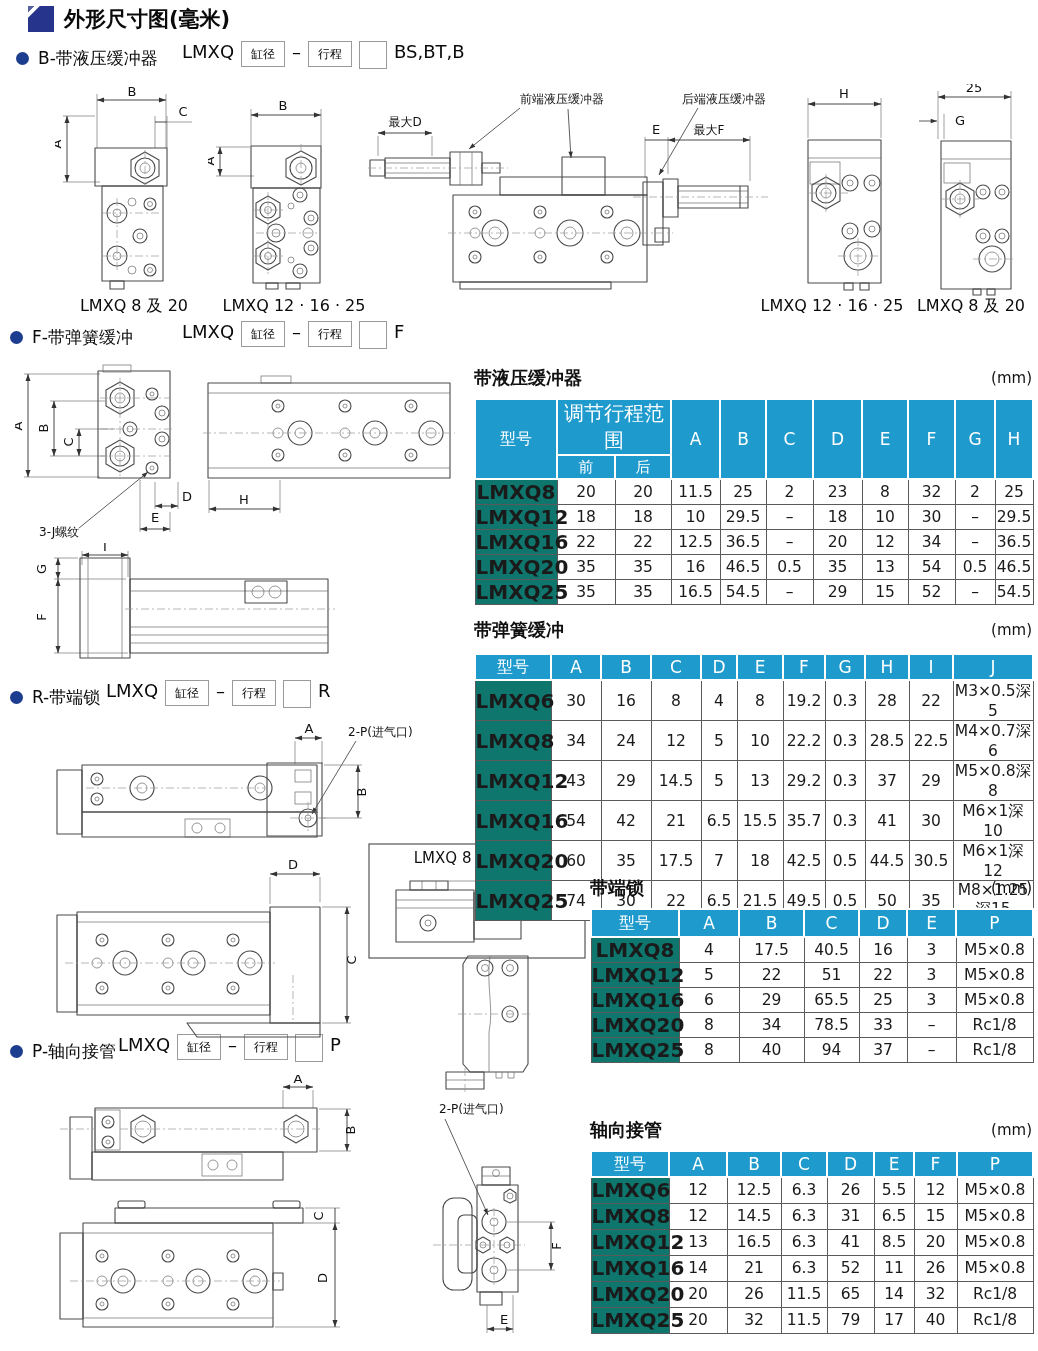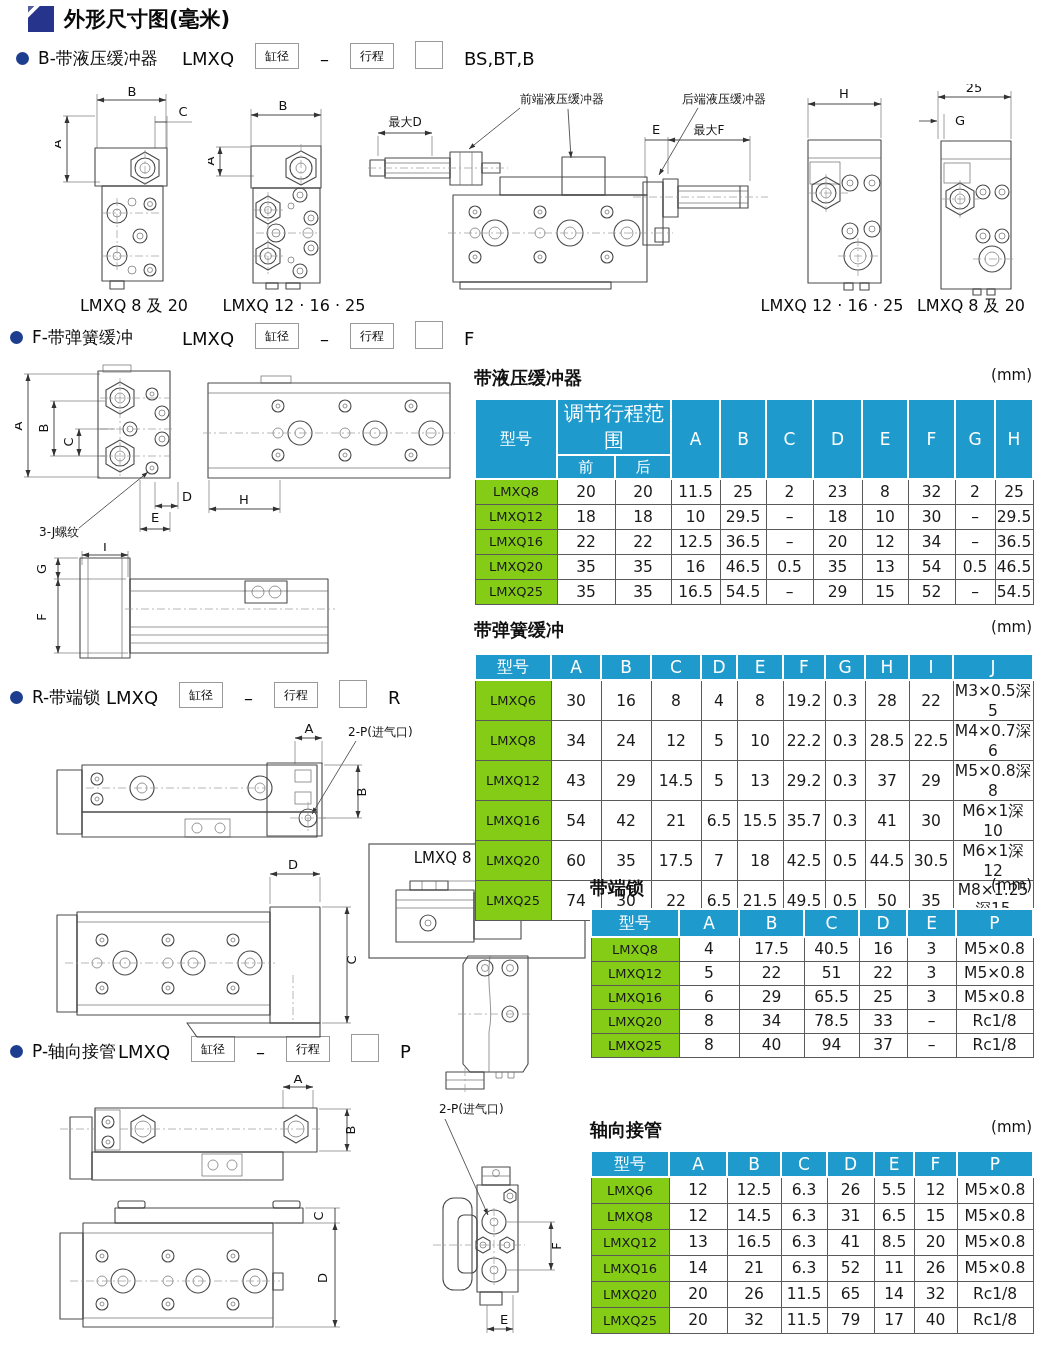--- a/index.html
+++ b/index.html
@@ -3,39 +3,39 @@
 <meta charset="utf-8">
 <style>
   html,body{margin:0;padding:0;background:#fff;}
   body{font-family:"DejaVu Sans","Liberation Sans",sans-serif;color:#111;}
   #page{position:relative;width:1038px;height:1351px;background:#fff;overflow:hidden;padding-left:44px;}
 
   .page-title{position:absolute;left:28px;top:5px;display:flex;align-items:center;gap:10px;
     font-size:21px;font-weight:bold;color:#0a0a0a;}
   .sec{position:absolute;display:flex;align-items:center;gap:9px;font-size:17px;color:#0a0a0a;}
   .bullet{width:13px;height:13px;border-radius:50%;background:#1d3d8f;flex:0 0 auto;}
-  .formula{position:absolute;display:flex;align-items:flex-end;gap:21px;font-size:18px;color:#0a0a0a;}
+  .formula{position:absolute;display:flex;align-items:flex-start;gap:7px;font-size:18px;color:#0a0a0a;}
   .fbox{border:1.5px solid #9a9a9a;font-size:12px;line-height:22px;padding:1px 9px;}
   .fempty{width:26px;height:26px;border:1.5px solid #9a9a9a;}
   .cap{position:absolute;font-size:16px;text-align:center;color:#0a0a0a;white-space:nowrap;}
 
   .tbl{position:absolute;}
-  .tbl-bar{display:flex;justify-content:space-between;align-items:flex-start;margin-bottom:8px;}
+  .tbl-bar{display:flex;justify-content:space-between;align-items:center;margin-bottom:8px;}
   .t2 .tbl-bar{margin-bottom:11px;}
   .tbl-title{font-size:18px;font-weight:bold;}
   .unit{font-size:15px;}
   .dim-table{border-collapse:collapse;table-layout:fixed;width:100%;}
   .dim-table th{background:#1e9acc;color:#fff;font-weight:normal;font-size:17px;
     border:2px solid #fff;text-align:center;padding:0;}
   .dim-table th[colspan]{font-size:20px;}
   .dim-table thead tr:nth-child(2) th{font-size:15px;}
   .dim-table th.model-h{font-size:16px;}
   .dim-table td{border:1px solid #5a5a5a;background:#fff;text-align:center;
     font-size:15.5px;padding:0;color:#1a1a1a;}
-  .dim-table td.model{background:#84cc16;font-size:13px;}
+  .dim-table td.model{background:#0f766e;font-size:20px;font-weight:bold;}
   .t1 thead tr{height:24px;} .t1 tbody tr{height:25px;}
   .t2 thead tr{height:26px;} .t2 tbody tr{height:25px;}
   .t3 thead tr{height:28px;} .t3 tbody tr{height:24px;}
   .t4 thead tr{height:26px;} .t4 tbody tr{height:26px;}
 
   .drw{position:absolute;}
   svg text{font-family:"DejaVu Sans","Liberation Sans",sans-serif;}
   .lb{font-size:13px;fill:#111;}
   .lbc{font-size:12px;fill:#111;}
   .ln{fill:none;stroke:#4a4a4a;stroke-width:1.1;stroke-linejoin:round;}

